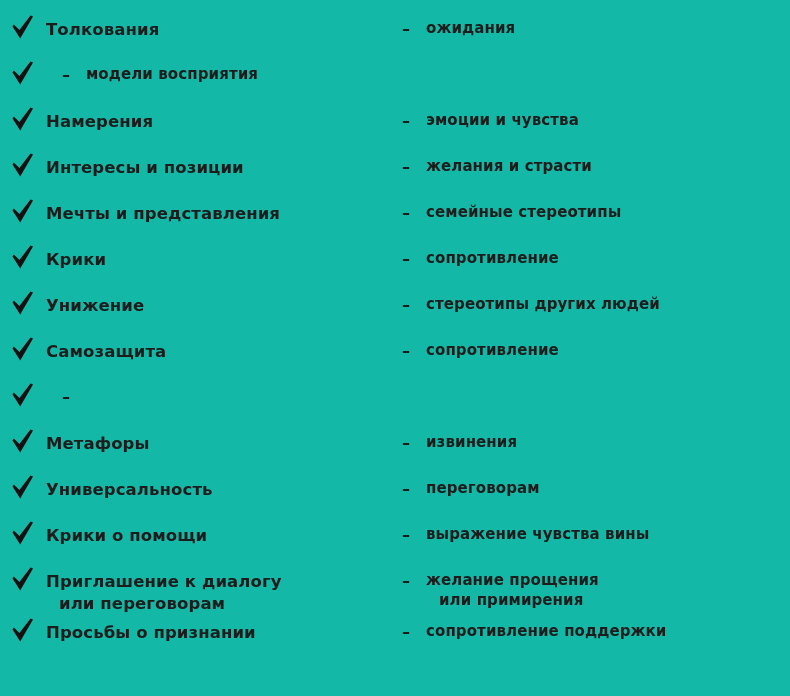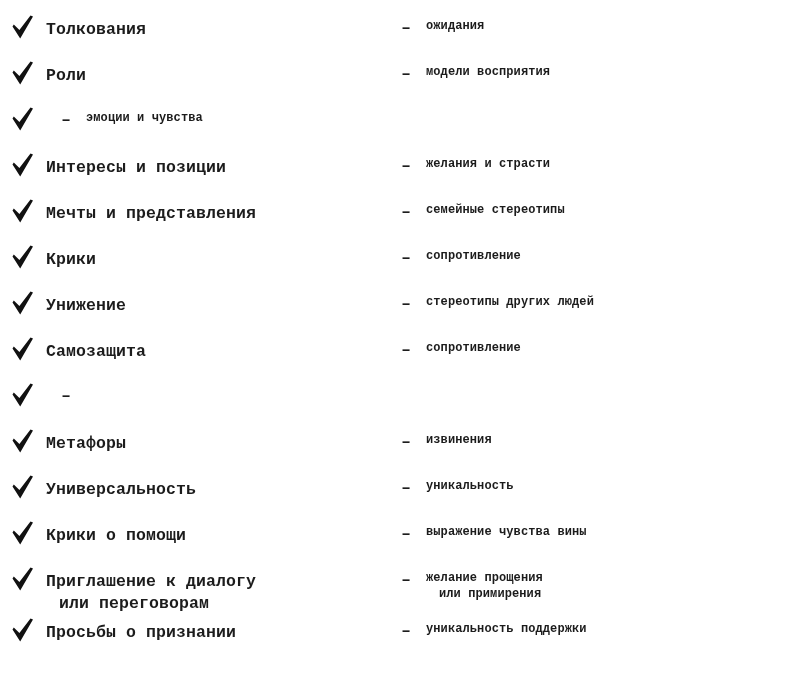--- a/index.html
+++ b/index.html
@@ -12,22 +12,21 @@
     background: #e8e8e8;
     font-family: "DejaVu Sans", "Liberation Sans", sans-serif;
     color: #1c1c1c;
     overflow: hidden;
   }
   .sheet {
     width: 790px;
     height: 696px;
     box-sizing: border-box;
     padding: 12px 0 0 0;
-    background: #ffffff;
-    font-family: Liberation Mono, monospace;
+    background: #14b8a6;
   }
   .row {
     display: flex;
     align-items: flex-start;
     min-height: 46px;
     padding: 0;
   }
   .check-cell {
     width: 46px;
     flex: 0 0 46px;
@@ -58,21 +57,21 @@
     flex: 0 0 40px;
     width: 40px;
     font-size: 16px;
     font-weight: bold;
     padding-top: 7px;
     text-align: center;
     color: #1c1c1c;
   }
   .right-cell {
     flex: 1 1 auto;
-    font-size: 12px;
+    font-size: 15px;
     font-weight: bold;
     line-height: 1.32;
     padding-top: 7px;
     letter-spacing: 0.1px;
   }
   .line2 {
     display: block;
     margin-left: 13px;
   }
 </style>
@@ -94,32 +93,32 @@
         <div class="right-cell"><span class="r1">ожидания</span></div>
       </div>
       <div class="row">
         <div class="check-cell">
           <span class="check-icon">
             <svg width="24" height="28" viewBox="0 0 24 28" aria-hidden="true">
               <path d="M1.5 12.5 L2.8 10.6 L8.4 16.0 L19.5 1.5 L22.0 2.6 L9.2 24.5 Z" fill="#111111"></path>
             </svg>
           </span>
         </div>
-        <div class="left-cell"><span class="l1">Роли</span></div>
         <div class="dash-cell">–</div>
         <div class="right-cell"><span class="r1">модели восприятия</span></div>
       </div>
       <div class="row">
         <div class="check-cell">
           <span class="check-icon">
             <svg width="24" height="28" viewBox="0 0 24 28" aria-hidden="true">
               <path d="M1.5 12.5 L2.8 10.6 L8.4 16.0 L19.5 1.5 L22.0 2.6 L9.2 24.5 Z" fill="#111111"></path>
             </svg>
           </span>
         </div>
+        <div class="left-cell"><span class="l1">Намерения</span></div>
         <div class="dash-cell">–</div>
         <div class="right-cell"><span class="r1">эмоции и чувства</span></div>
       </div>
       <div class="row">
         <div class="check-cell">
           <span class="check-icon">
             <svg width="24" height="28" viewBox="0 0 24 28" aria-hidden="true">
               <path d="M1.5 12.5 L2.8 10.6 L8.4 16.0 L19.5 1.5 L22.0 2.6 L9.2 24.5 Z" fill="#111111"></path>
             </svg>
           </span>
@@ -201,21 +200,21 @@
       <div class="row">
         <div class="check-cell">
           <span class="check-icon">
             <svg width="24" height="28" viewBox="0 0 24 28" aria-hidden="true">
               <path d="M1.5 12.5 L2.8 10.6 L8.4 16.0 L19.5 1.5 L22.0 2.6 L9.2 24.5 Z" fill="#111111"></path>
             </svg>
           </span>
         </div>
         <div class="left-cell"><span class="l1">Универсальность</span></div>
         <div class="dash-cell">–</div>
-        <div class="right-cell"><span class="r1">уникальность</span></div>
+        <div class="right-cell"><span class="r1">переговорам</span></div>
       </div>
       <div class="row">
         <div class="check-cell">
           <span class="check-icon">
             <svg width="24" height="28" viewBox="0 0 24 28" aria-hidden="true">
               <path d="M1.5 12.5 L2.8 10.6 L8.4 16.0 L19.5 1.5 L22.0 2.6 L9.2 24.5 Z" fill="#111111"></path>
             </svg>
           </span>
         </div>
         <div class="left-cell"><span class="l1">Крики о помощи</span></div>
@@ -237,16 +236,16 @@
       <div class="row">
         <div class="check-cell">
           <span class="check-icon">
             <svg width="24" height="28" viewBox="0 0 24 28" aria-hidden="true">
               <path d="M1.5 12.5 L2.8 10.6 L8.4 16.0 L19.5 1.5 L22.0 2.6 L9.2 24.5 Z" fill="#111111"></path>
             </svg>
           </span>
         </div>
         <div class="left-cell"><span class="l1">Просьбы о признании</span></div>
         <div class="dash-cell">–</div>
-        <div class="right-cell"><span class="r1">уникальность поддержки</span></div>
+        <div class="right-cell"><span class="r1">сопротивление поддержки</span></div>
       </div>
     </div>
 </div>
 
 </body></html>

